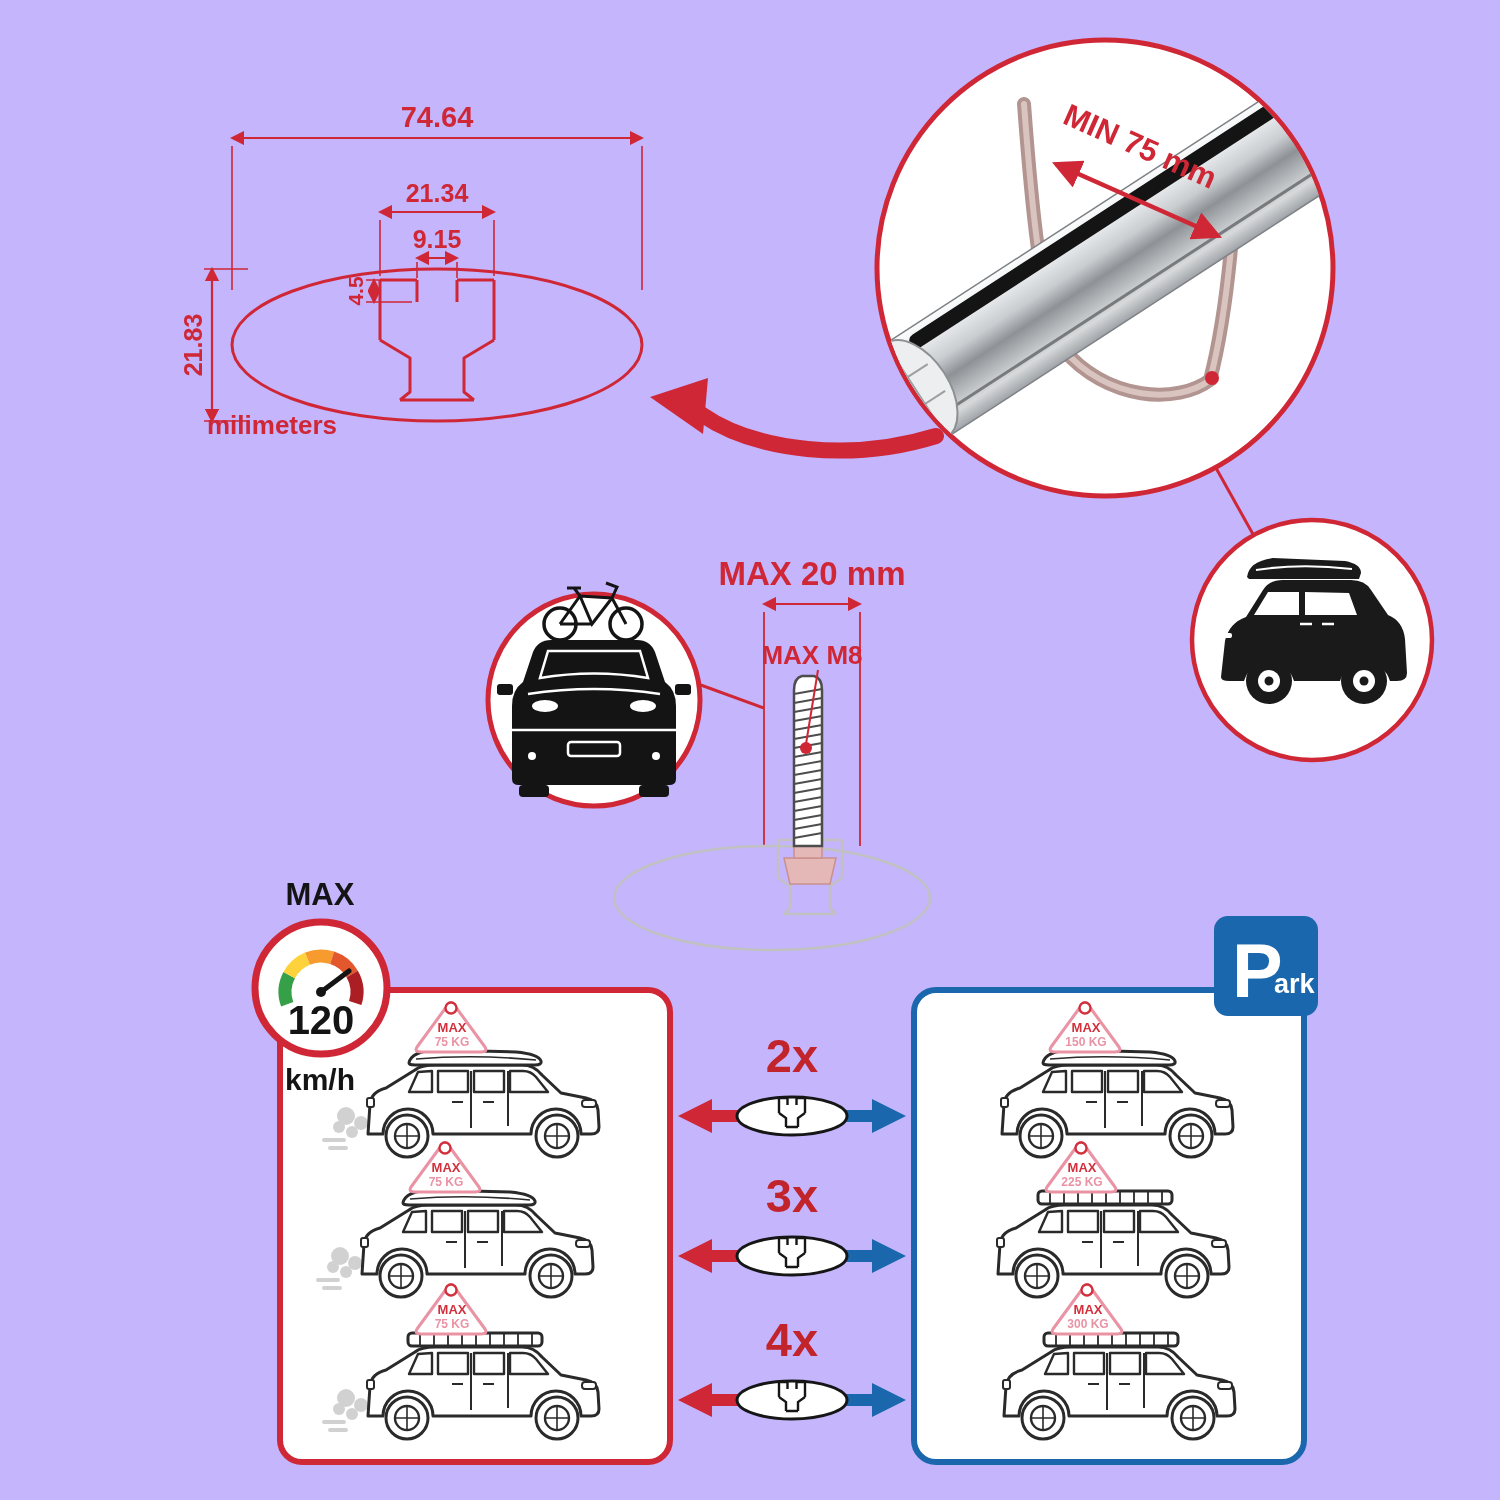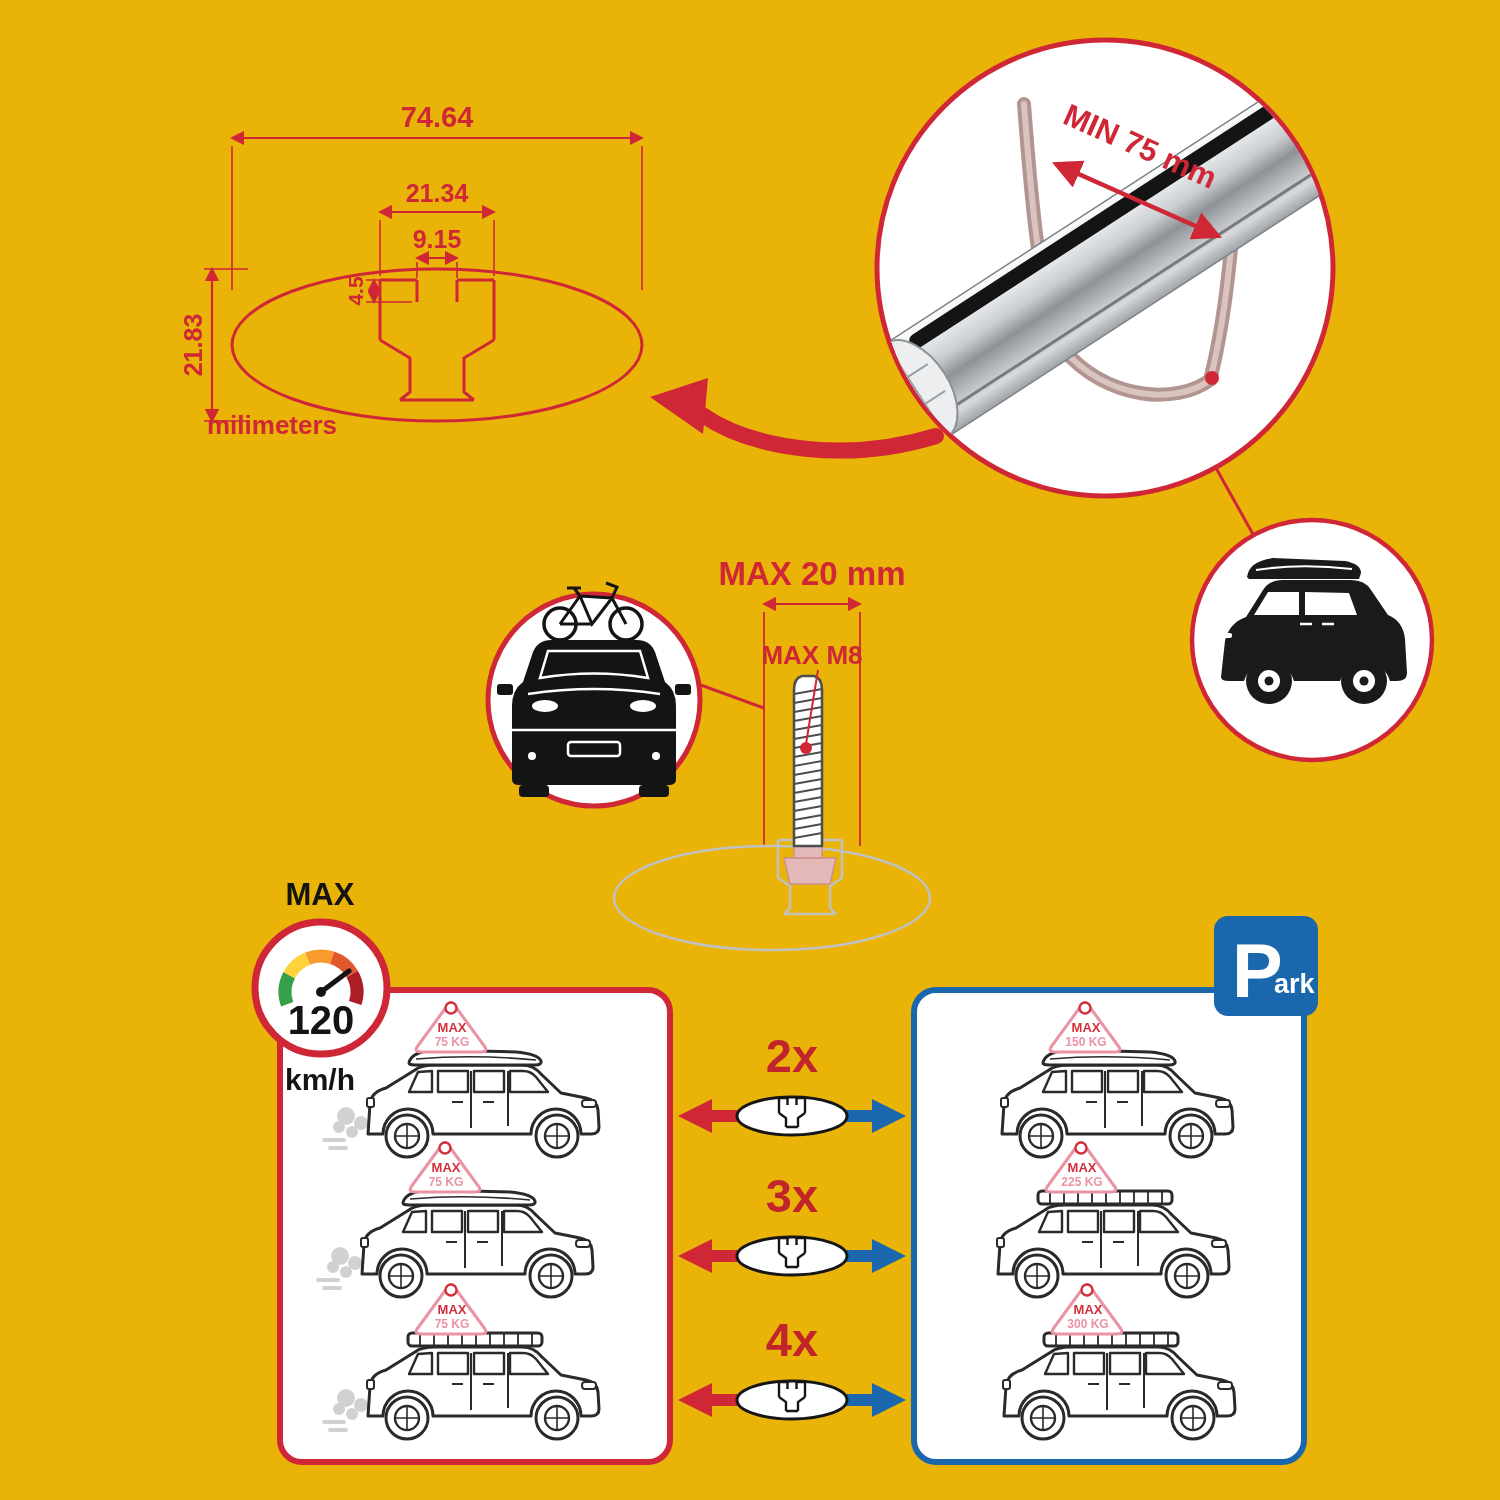--- a/index.html
+++ b/index.html
@@ -1,16 +1,16 @@
 <!DOCTYPE html>
 <html><head>
 <meta charset="utf-8">
 <style>
   html,body{margin:0;padding:0;background:#ffffff;}
-  .stage{position:relative;width:1500px;height:1500px;background:#eab308;overflow:hidden;
+  .stage{position:relative;width:1500px;height:1500px;background:#c4b5fd;overflow:hidden;
          font-family:"Liberation Sans","DejaVu Sans",sans-serif;}
   svg{display:block;}
   text{font-family:"Liberation Sans","DejaVu Sans",sans-serif;}
   .tm{text-anchor:middle;}
   .ts{text-anchor:start;}
   .t-dim{font-weight:700;font-size:29px;fill:#cf2735;}
   .t-dim2{font-weight:700;font-size:25px;fill:#cf2735;}
   .t-dim3{font-weight:700;font-size:21px;fill:#cf2735;}
   .t-unit{font-weight:700;font-size:26px;fill:#cf2735;}
   .t-min{font-weight:700;font-size:31px;fill:#cf2735;}

